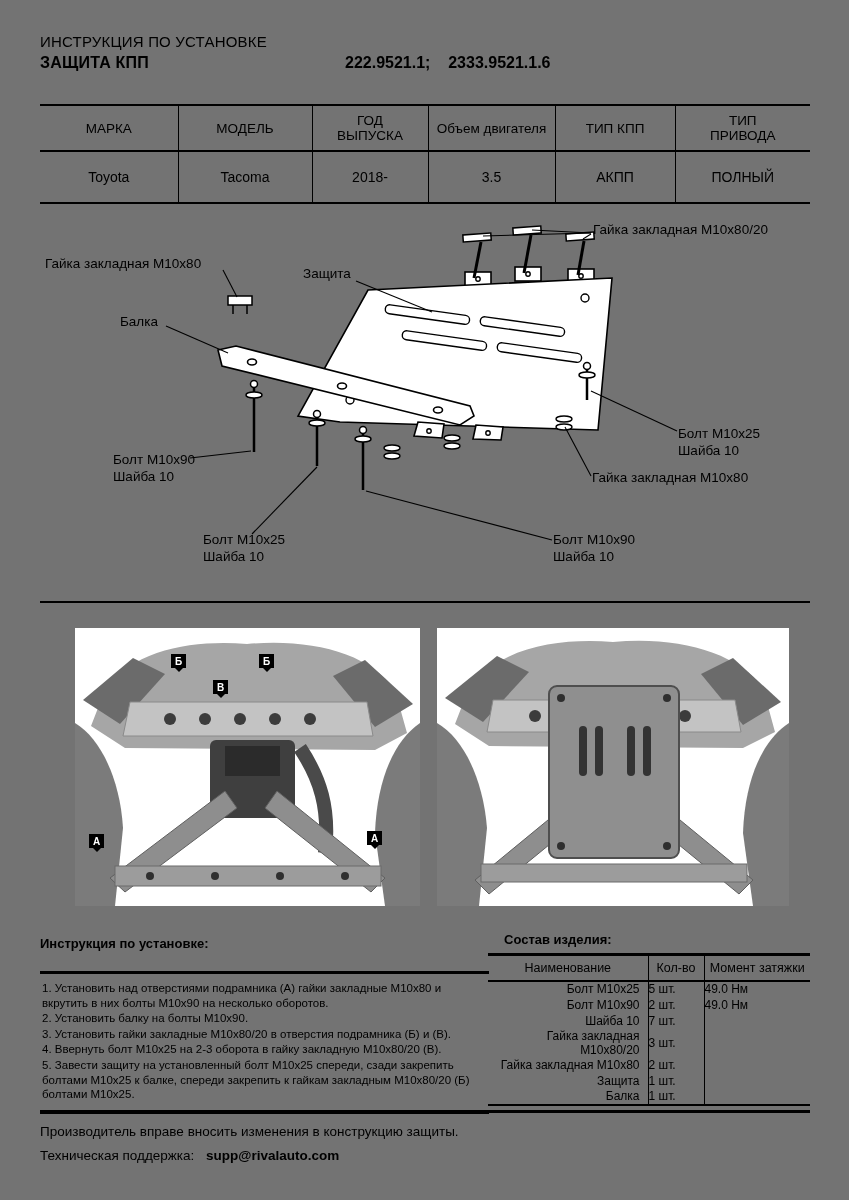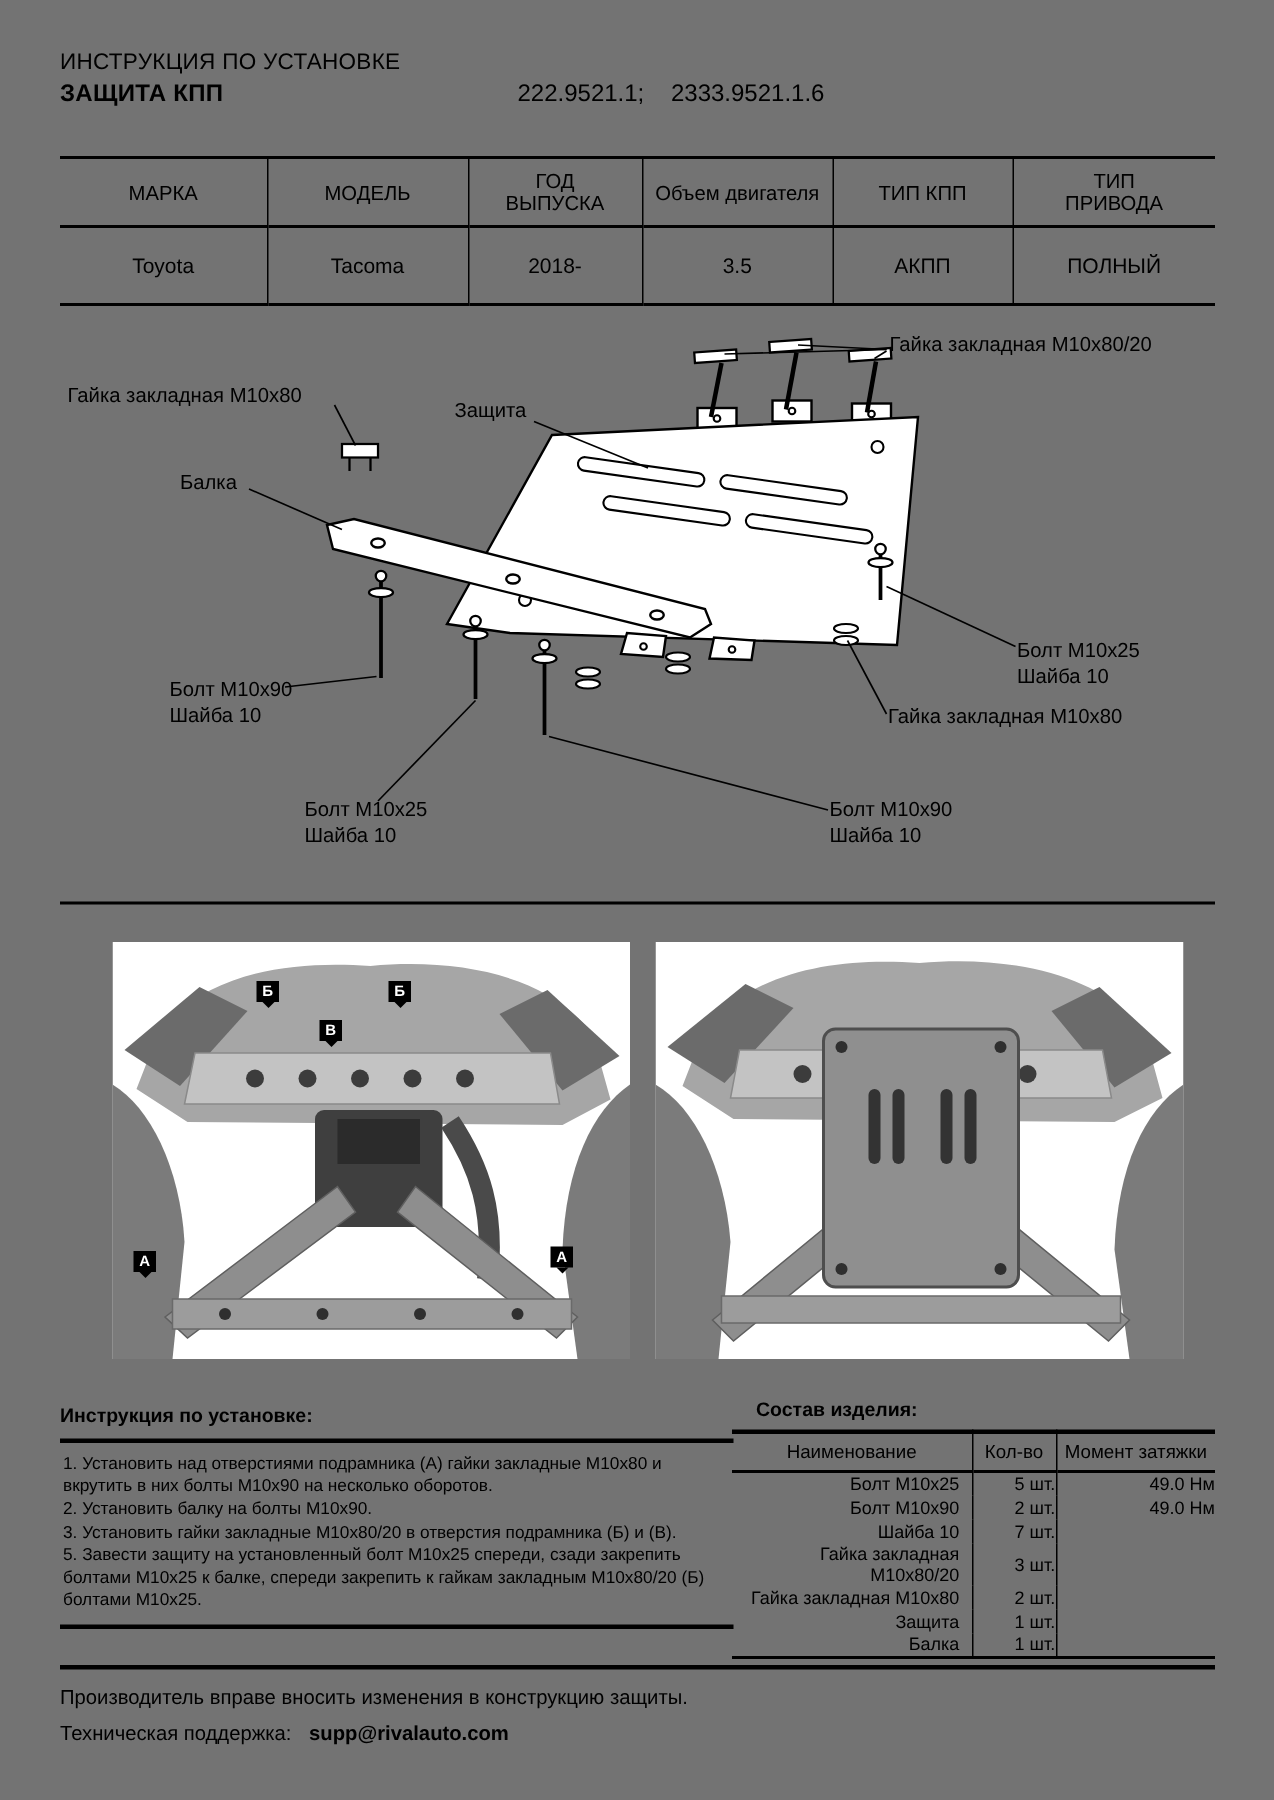--- a/index.html
+++ b/index.html
@@ -6,21 +6,21 @@
   html,body { background:#fff; }
   .page {
     position:relative; width:849px; height:1200px; background:#737373;
     font-family:"Liberation Sans", sans-serif; color:#000; overflow:hidden;
   }
   .abs { position:absolute; }
 
   
   .doc-title { left:40px; top:33px; font-size:15px; letter-spacing:.2px; }
   .product-title { left:40px; top:54px; font-size:16px; font-weight:bold; letter-spacing:.2px; }
-  .part-numbers { left:345px; top:54px; font-size:16px; font-weight:normal; white-space:pre; }
+  .part-numbers { left:345px; top:54px; font-size:16px; font-weight:bold; white-space:pre; }
 
   
   .spec-table { left:40px; top:104px; width:770px; border-collapse:collapse; table-layout:fixed; }
   .spec-table th, .spec-table td { text-align:center; vertical-align:middle; }
   .spec-table th { height:46px; font-weight:normal; font-size:13.5px; white-space:pre-line; border-bottom:2px solid #000; }
   .spec-table { border-top:2px solid #000; }
   .spec-table td { height:52px; font-size:14px; border-bottom:2px solid #000; }
   .spec-table th + th, .spec-table td + td { border-left:1px solid #000; }
 
   
@@ -38,34 +38,34 @@
     background:#000; color:#fff; font-size:10px; font-weight:bold;
     display:flex; align-items:center; justify-content:center;
   }
   .marker::after {
     content:""; position:absolute; top:100%; left:4px;
     border:4px solid transparent; border-top-color:#000;
   }
 
   
   .instructions { left:40px; top:936px; width:449px; }
-  .sec-title { font-size:13px; font-weight:bold; margin-bottom:8px; }
+  .sec-title { font-size:13px; font-weight:bold; margin-bottom:20px; }
   .steps { border-top:3px solid #000; border-bottom:3px solid #000; padding:6px 2px 8px 2px; }
   .step { font-size:11.5px; line-height:1.27; margin:1px 0; }
 
   .parts { left:488px; top:932px; width:322px; }
   .parts .sec-title { margin-left:16px; margin-bottom:6px; }
   .parts-table { width:100%; border-collapse:collapse; table-layout:fixed;
                  border-top:3px solid #000; border-bottom:2px solid #000; }
   .parts-table th { height:26px; font-size:12.5px; font-weight:400; text-align:center;
                     border-bottom:2px solid #000; }
   .parts-table td { height:16px; font-size:12px; }
   .parts-table th + th, .parts-table td + td { border-left:1.5px solid #000; }
   .td-name { text-align:right; padding-right:8px; }
-  .td-qty, .td-torque { text-align:right; }
+  .td-qty, .td-torque { text-align:left; }
 
   
   .footer-rule { left:40px; top:1110px; width:770px; height:3px; background:#000; }
   .footer-l1 { left:40px; top:1124px; font-size:13.5px; }
   .footer-l2 { left:40px; top:1148px; font-size:13.5px; }
   .email { font-weight:bold; margin-left:8px; }
 </style>
 </head>
 <body>
 
@@ -273,20 +273,21 @@
       <rect x="44" y="236" width="266" height="18" fill="#9c9c9c" stroke="#6a6a6a"></rect>
     </svg>
   </div>
 
   <div class="abs instructions">
     <div class="sec-title">Инструкция по установке:</div>
     <div class="steps">
       <div class="step">1. Установить над отверстиями подрамника (А) гайки закладные М10х80 и вкрутить в них болты М10х90 на несколько оборотов.</div>
       <div class="step">2. Установить балку на болты М10х90.</div>
       <div class="step">3. Установить гайки закладные М10х80/20 в отверстия подрамника (Б) и (В).</div>
+      <div class="step">4. Ввернуть болт М10х25 на 2-3 оборота в гайку закладную М10х80/20 (В).</div>
       <div class="step">5. Завести защиту на установленный болт М10х25 спереди, сзади закрепить болтами М10х25 к балке, спереди закрепить к гайкам закладным М10х80/20 (Б) болтами М10х25.</div>
     </div>
   </div>
 
   <div class="abs parts">
     <div class="sec-title">Состав изделия:</div>
     <table class="parts-table">
       <colgroup>
           <col style="width:160px">
           <col style="width:56px">

